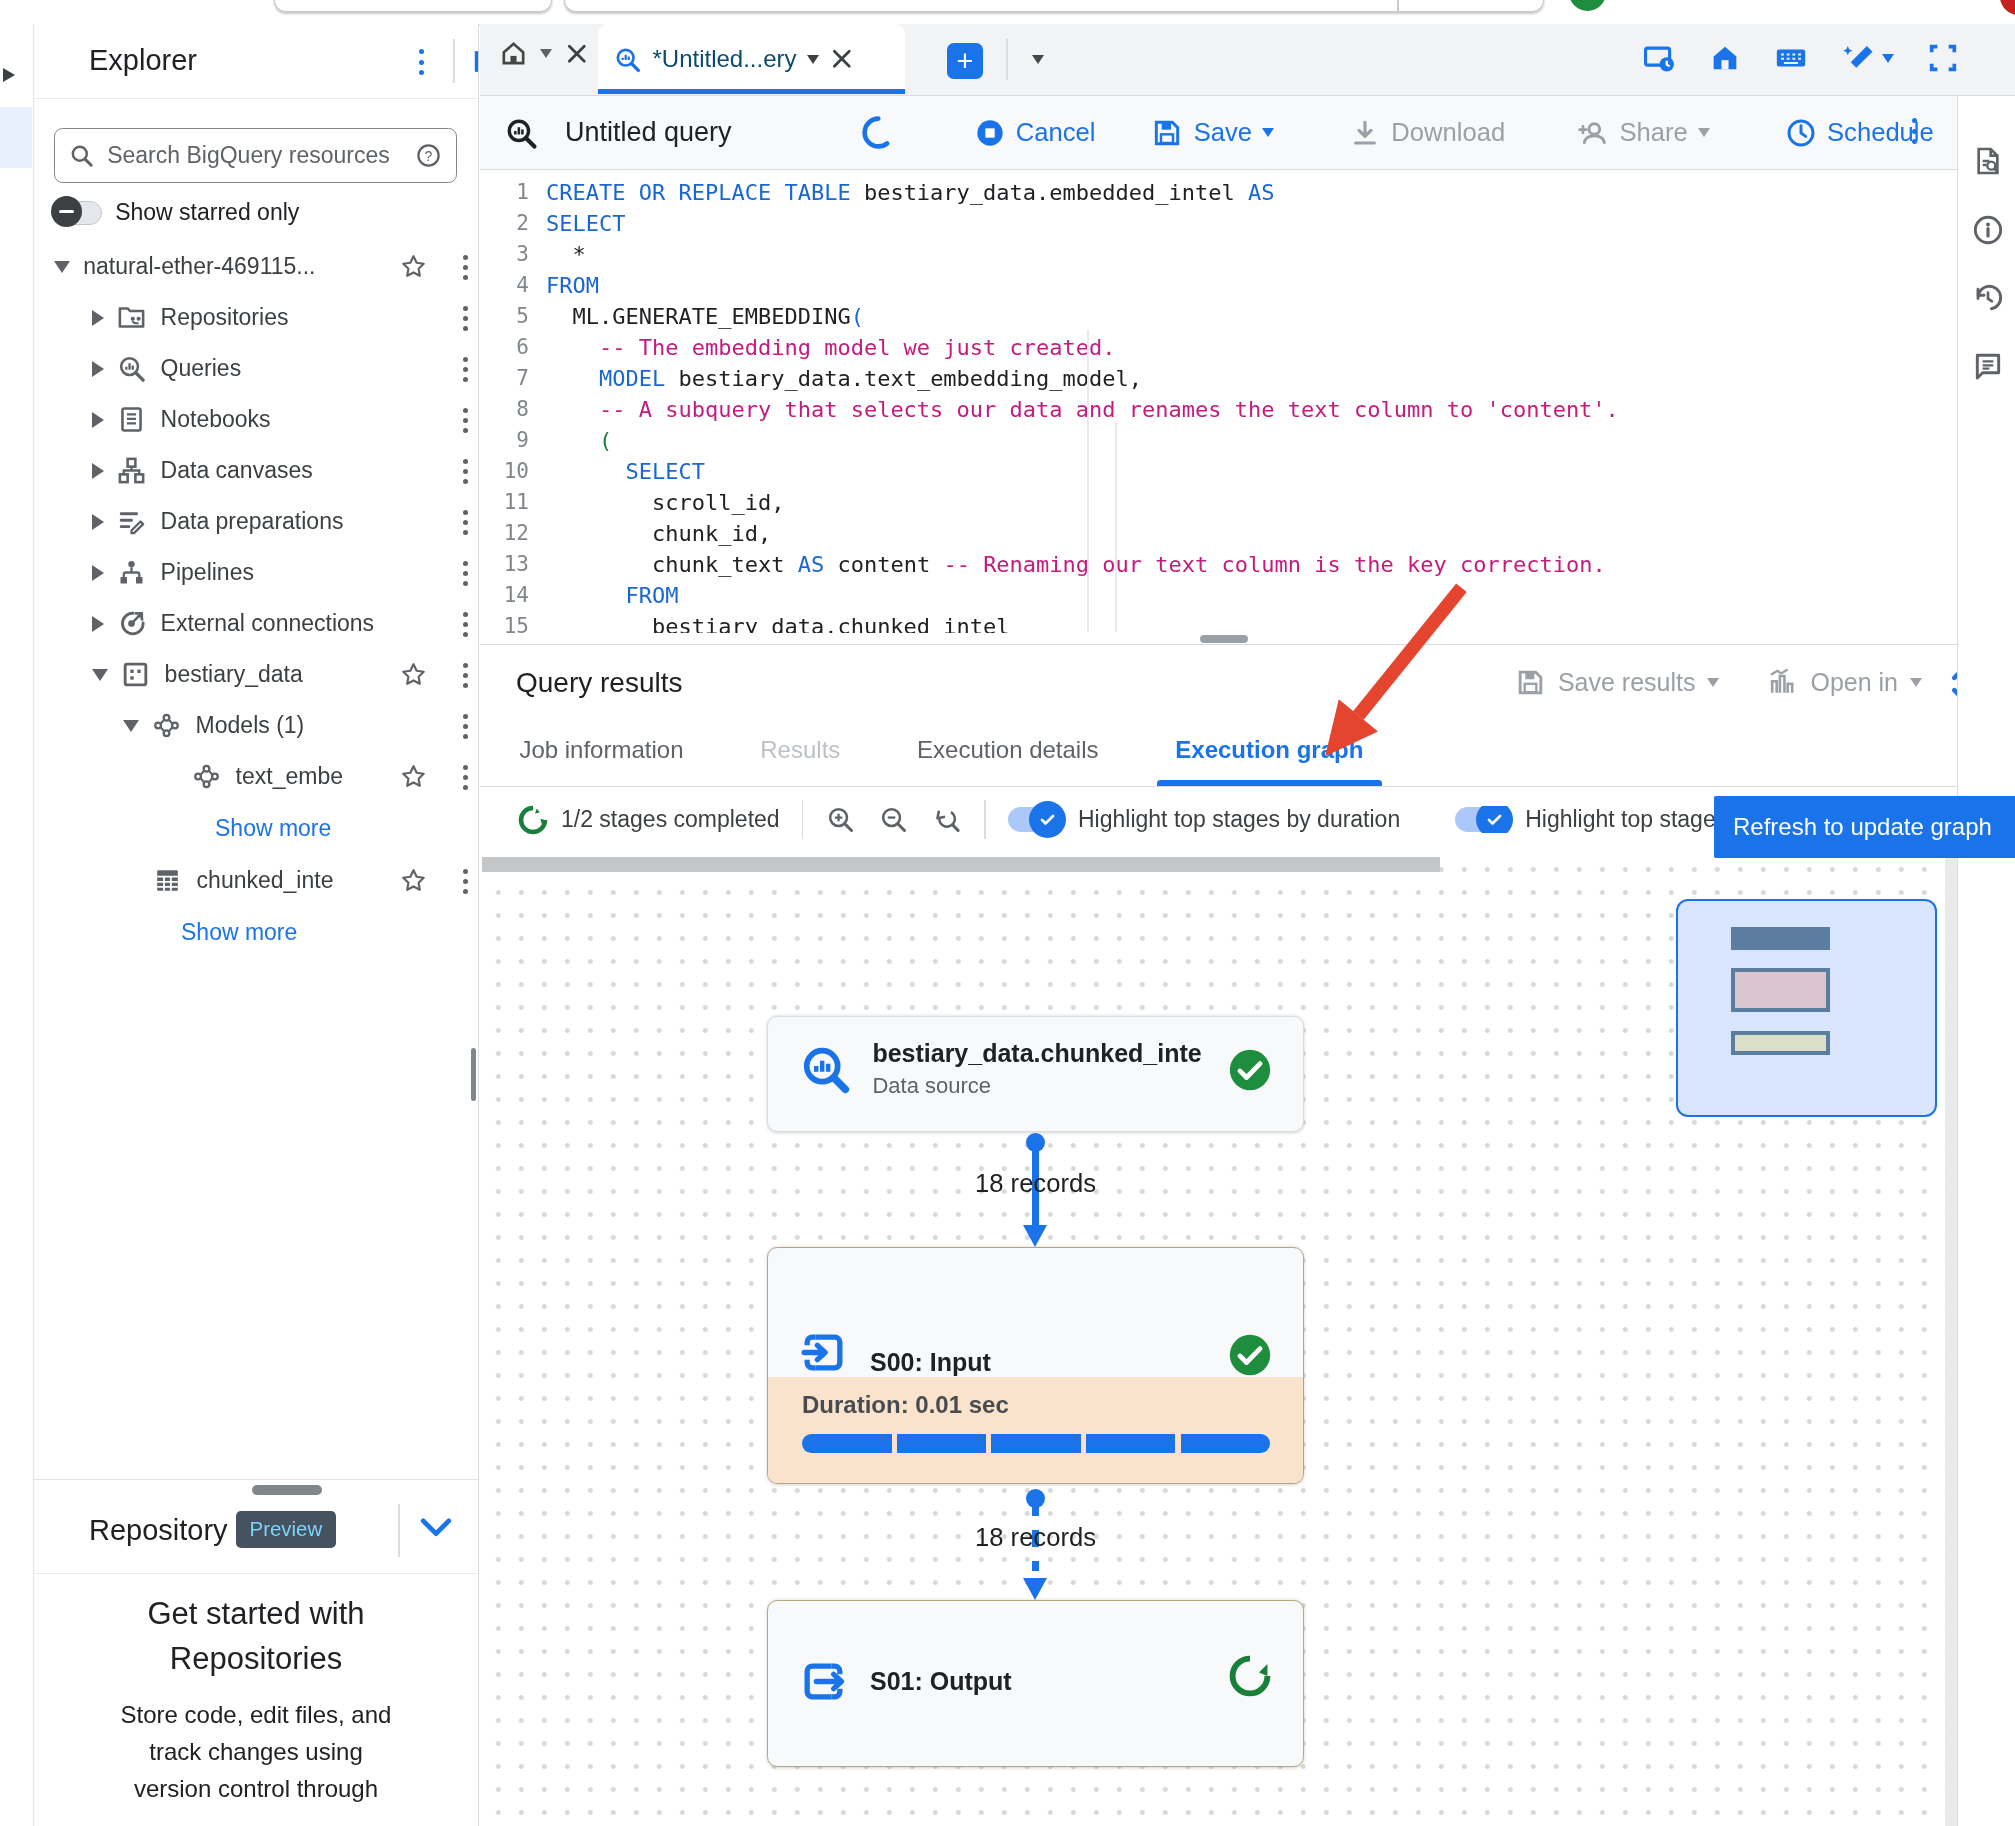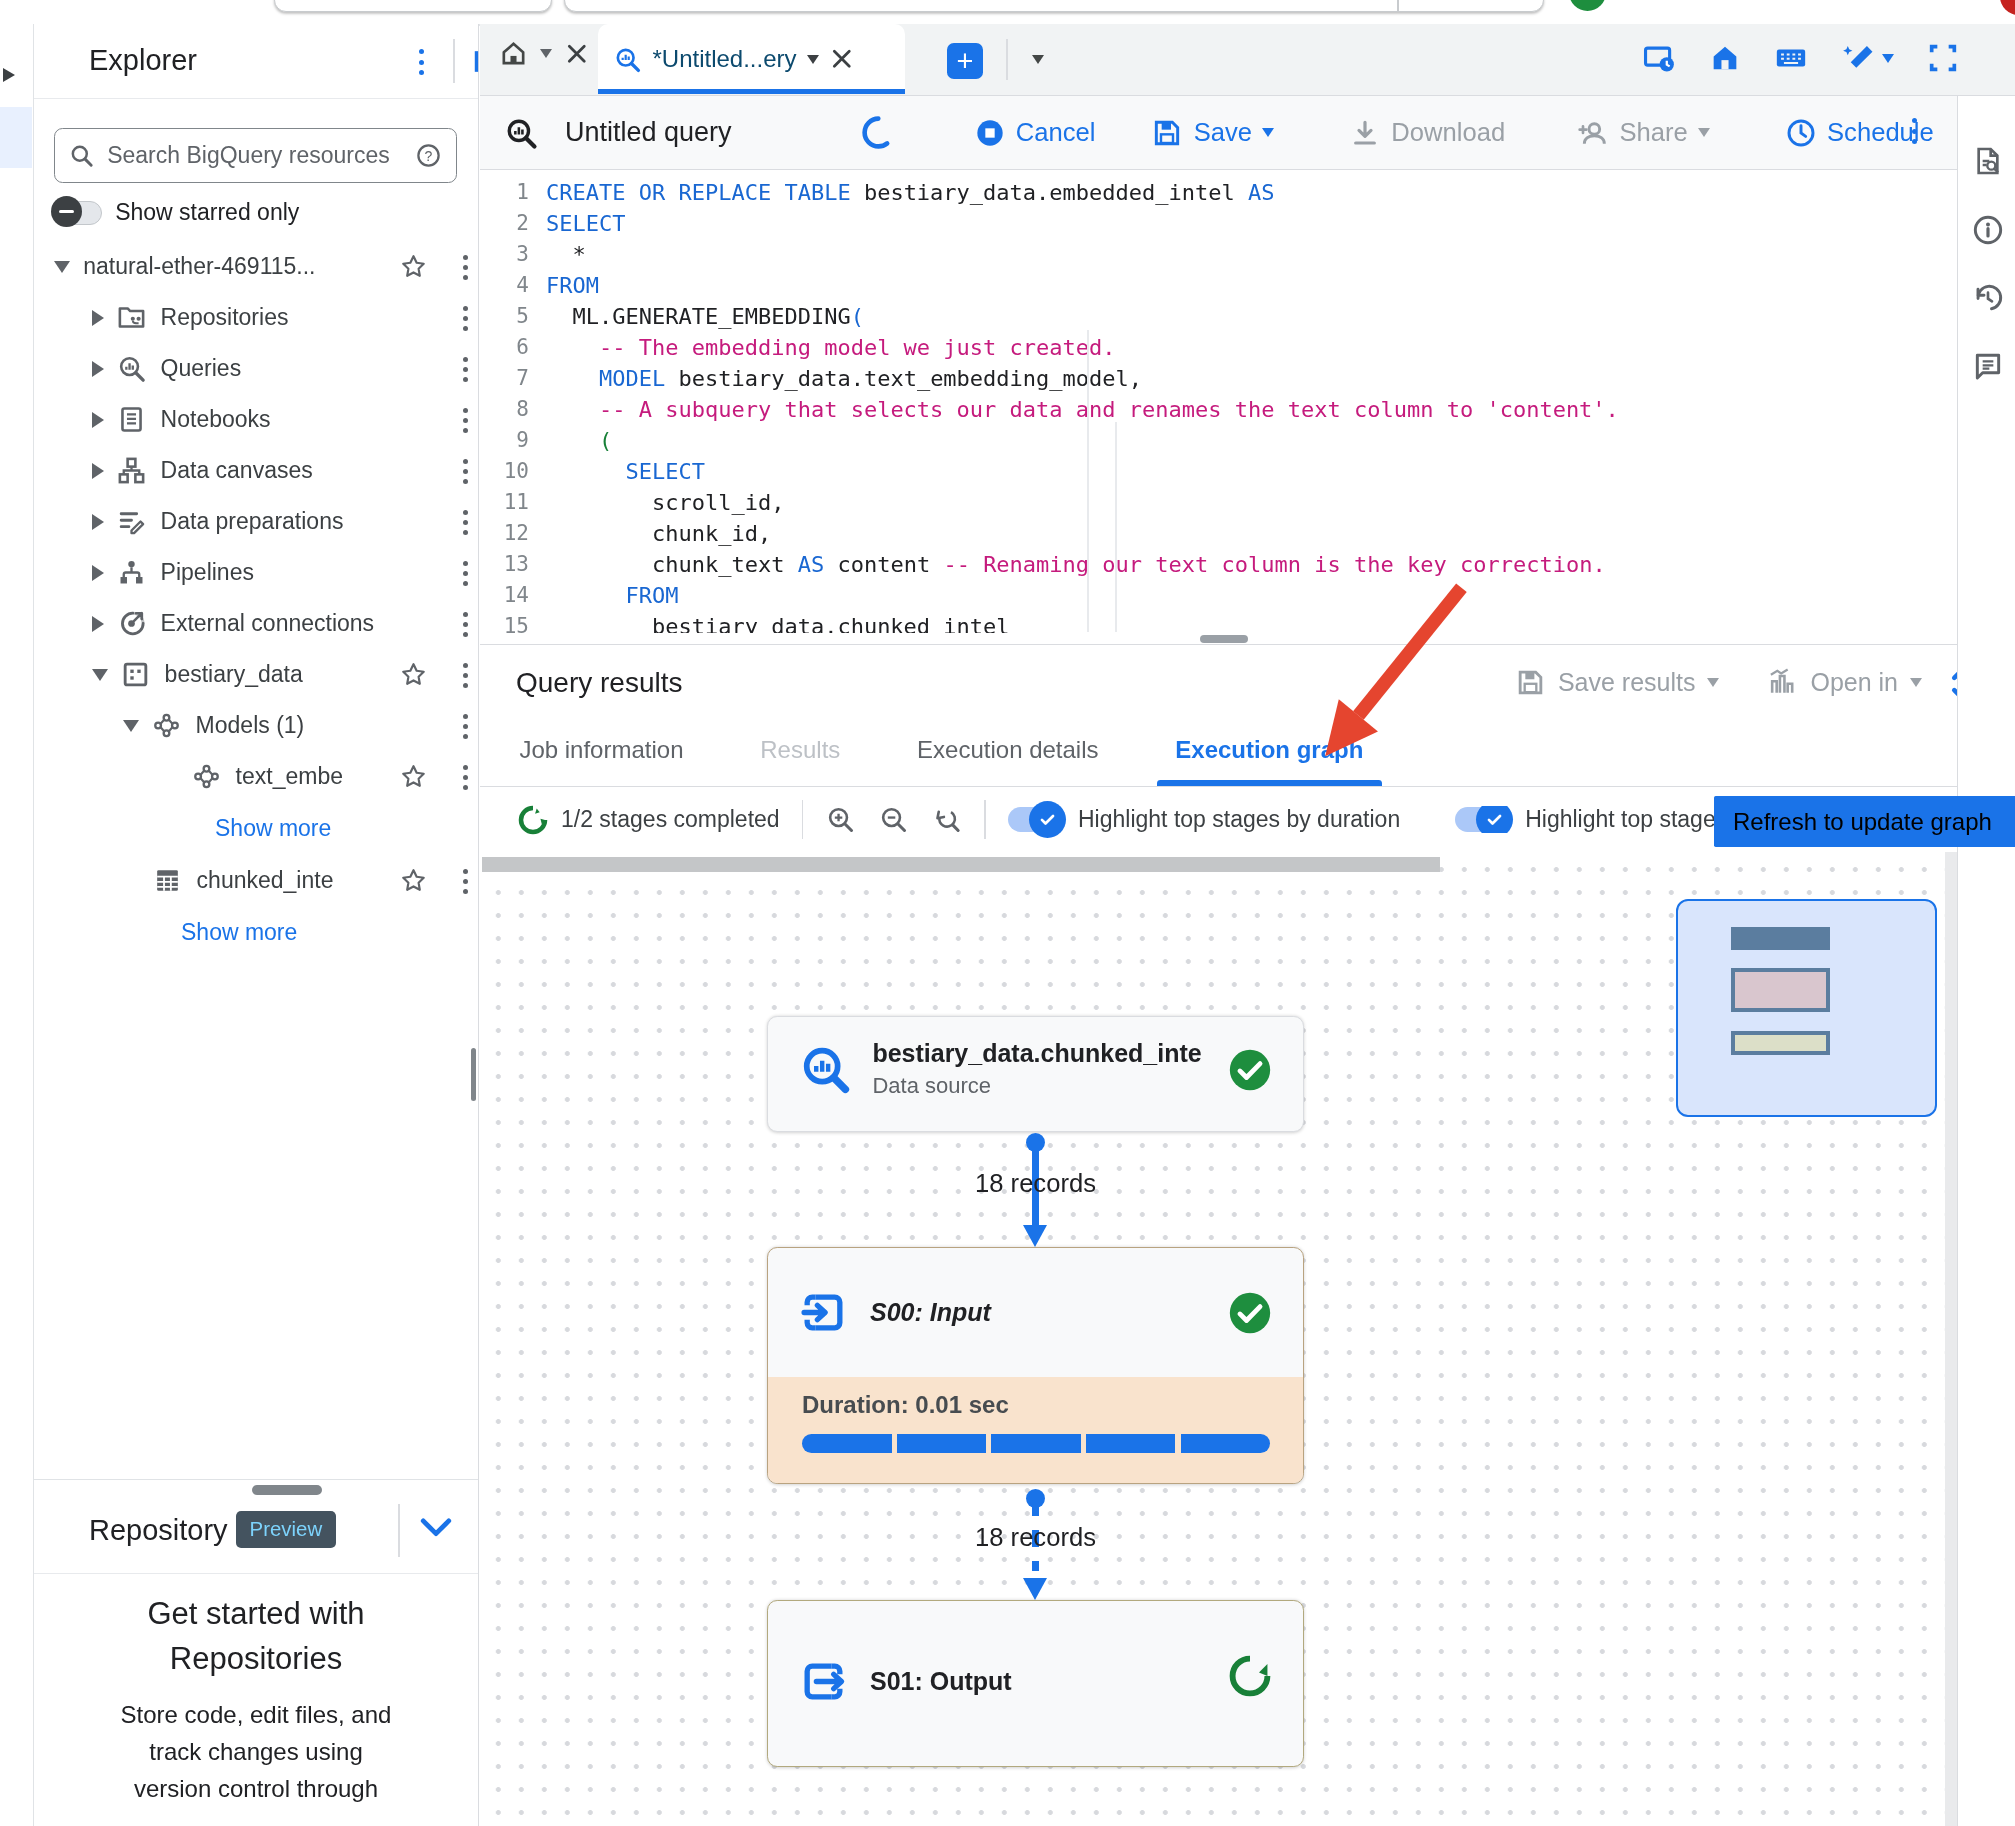--- a/index.html
+++ b/index.html
@@ -117,39 +117,39 @@
   #results-toolbar { position:relative; height:66px; border-bottom:1.7px solid #dadce0; display:flex; align-items:center; }
   #stages { display:flex; align-items:center; gap:12px; margin-left:37px; font-size:23px; color:#3c4043; }
   .vdiv { width:1.7px; height:39px; background:#dadce0; margin:0 22px; }
   .zoom-icons { display:flex; align-items:center; gap:22px; }
   .gm-switch { position:relative; width:53px; height:25.6px; background:#abc8f8; border-radius:13.6px; margin-right:1.7px; flex:none; }
   .gm-switch .knob { position:absolute; right:-5.1px; top:-6px; width:37px; height:37px; background:#1a73e8; border-radius:50%;
     display:flex; align-items:center; justify-content:center; }
   .toggle-label { font-size:23px; color:#3c4043; margin-left:15.3px; white-space:nowrap; }
   #toggle2-wrap { overflow:hidden; flex:1; display:flex; align-items:center; }
 
-  #refresh-btn { position:absolute; left:1234px; top:772px; width:302px; height:51px; background:#1a73e8; color:#000000;
+  #refresh-btn { position:absolute; left:1234px; top:772px; width:302px; height:62px; background:#1a73e8; color:#ffffff;
     font-size:24px; display:flex; align-items:center; justify-content:flex-start; padding-left:19px; z-index:30; border-radius:1.7px; white-space:nowrap;text-align:center; }
 
   
   #graph { position:absolute; left:0; top:828px; width:1477px; height:974px; background:#fff; overflow:hidden;
     background-image:radial-gradient(#d7d9dd 2.2px, transparent 2.4px); background-size:23px 23px; background-position:6.8px 29px; }
   #hscroll-thumb { position:absolute; left:1.7px; top:5.1px; width:958px; height:14.5px; background:#c4c6c8; }
   #vscroll-track { position:absolute; right:0px; top:0; width:12px; height:100%; background:#e9eaec; }
 
   .gnode { position:absolute; left:287px; width:537px; background:#f8f9fa; border-radius:10.2px;
     box-shadow:0 0.9px 3.4px rgba(0,0,0,.18); }
   #node-source { top:164px; height:116px; border:1.7px solid #dadce0; }
   #node-s00 { top:395px; height:237px; border:1.7px solid #b9a380; overflow:hidden; }
   #node-s01 { top:748px; height:167px; border:1.7px solid #b2a97e; }
   .gnode .nrow { display:flex; align-items:center; }
   .ntitle { font-size:25px; font-weight:bold; color:#202124; }
   .nsub { font-size:22px; color:#5f6368; margin-top:5.1px; }
   .nstatus { position:absolute; right:31px; }
-  #s00-top { height:129px; display:flex; align-items:center; padding:0 31px;font-style:italic; }
+  #s00-top { height:129px; display:flex; align-items:flex-end; padding:0 31px; }
   #s00-bottom { height:106px; background:#f9e3cd; padding:13.6px 34px 0 34px; }
   #s00-duration { font-size:24px; font-weight:bold; color:#474c50; }
   #s00-bar { margin-top:15.3px; display:flex; gap:5.1px; width:468px; }
   #s00-bar i { flex:1; height:19.6px; background:#1a73e8; }
   #s00-bar i:first-child { border-radius:9.4px 0 0 9.4px; }
   #s00-bar i:last-child { border-radius:0 9.4px 9.4px 0; }
 
   .edge-line { position:absolute; left:552px; width:6.8px; background:#1a73e8; }
   .edge-dashed { position:absolute; left:552px; width:6.8px;
     background:repeating-linear-gradient(#1a73e8 0 17px, transparent 17px 31px); }

